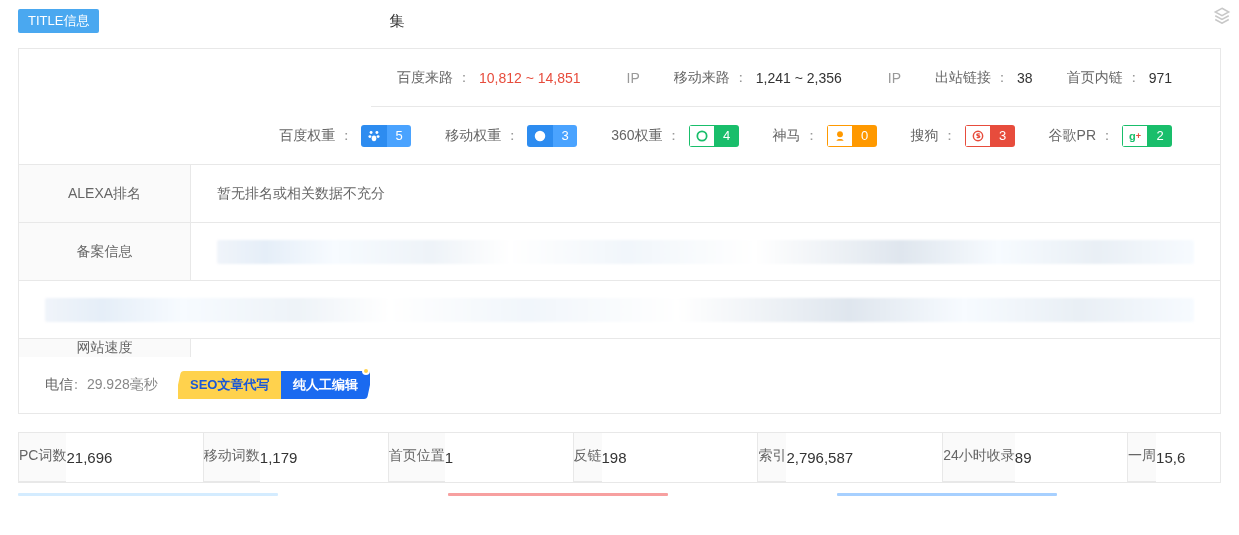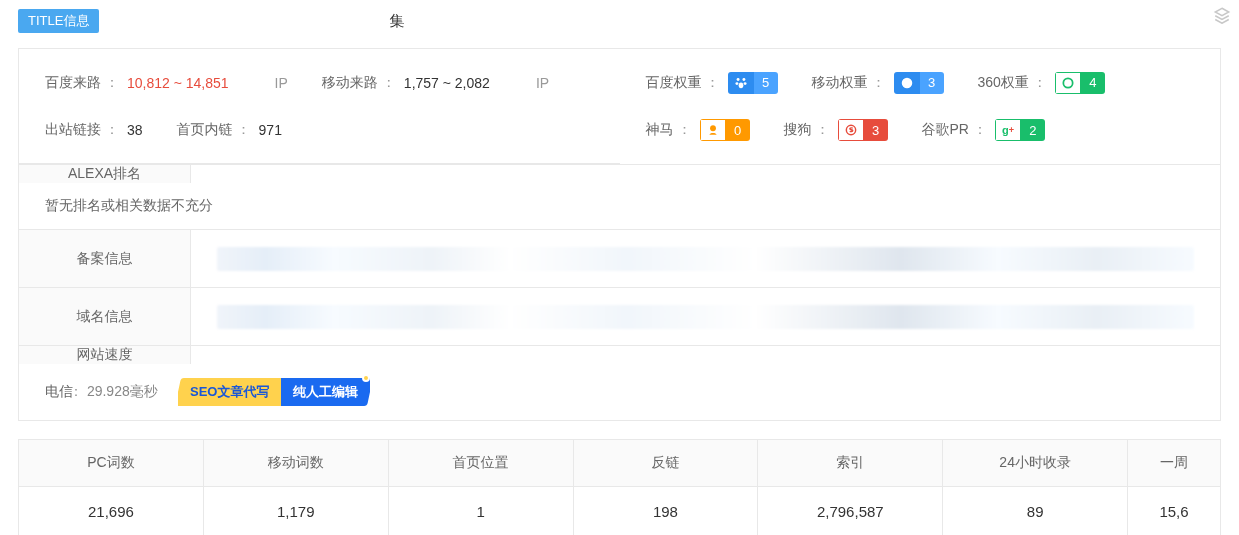--- a/index.html
+++ b/index.html
@@ -138,21 +138,21 @@
 
 .stats-table {
   margin: 18px 18px 0 18px;
   border: 1px solid #e8e8e8;
   display: flex;
 }
 .stats-col {
   flex: 1;
   border-right: 1px solid #e8e8e8;
   display: flex;
-  flex-direction: column;
+  flex-direction: row;
 }
 .stats-col:last-child { border-right: none; }
 .stats-head {
   background: #fafafa;
   text-align: center;
   padding: 14px 0;
   color: #666;
   border-bottom: 1px solid #e8e8e8;
 }
 .stats-val {
@@ -184,32 +184,32 @@
   <div class="corner-icon">
     <svg width="18" height="18" viewBox="0 0 24 24" fill="none" stroke="#c8c8c8" stroke-width="2">
         <path d="M12 3l9 5-9 5-9-5 9-5zM3 13l9 5 9-5M3 18l9 5 9-5"></path>
       </svg>
   </div>
 </div>
 
 <div class="main-table">
 
   <div class="row" style="min-height:116px;">
-    <div style="flex:1;display:flex;flex-direction:row;">
+    <div style="flex:1;display:flex;flex-direction:column;align-items:flex-end;">
       <div class="content-cell inner-split">
         <span class="metric">
           <span class="metric-label">百度来路</span>
             <span class="metric-colon">：</span>
           <span class="metric-val red">10,812 ~ 14,851</span>
             <span class="ip-suffix">IP</span>
         </span>
         <span class="metric">
           <span class="metric-label">移动来路</span>
             <span class="metric-colon">：</span>
-          <span class="metric-val">1,757 ~ 2,082</span>
+          <span class="metric-val">1,241 ~ 2,356</span>
             <span class="ip-suffix">IP</span>
         </span>
         <span class="metric">
           <span class="metric-label">出站链接</span>
             <span class="metric-colon">：</span>
           <span class="metric-val">38</span>
         </span>
         <span class="metric">
           <span class="metric-label">首页内链</span>
             <span class="metric-colon">：</span>
@@ -288,36 +288,35 @@
             <span class="metric-colon">：</span>
           <span class="wbadge">
               <span class="wi gg-i" style="color:#19be6b;font-weight:bold;font-size:11px;">g<sup style="color:#e74c3c;">+</sup></span>
               <span class="wn gg-n">2</span>
             </span>
         </span>
       </div>
     </div>
   </div>
 
-  <div class="row" style="min-height:58px;flex-direction:column;">
+  <div class="row" style="min-height:58px;">
     <div class="label-cell">ALEXA排名</div>
     <div class="content-cell">
         <span style="color:#666;">暂无排名或相关数据不充分</span>
       </div>
   </div>
 
   <div class="row" style="min-height:58px;">
     <div class="label-cell">备案信息</div>
     <div class="content-cell">
         <div class="blur-bar"></div>
       </div>
   </div>
 
   <div class="row" style="min-height:58px;">
-    <div class="label-cell">域名信息</div>
     <div class="content-cell">
         <div class="blur-bar"></div>
       </div>
   </div>
 
   <div class="row speed-row" style="min-height:58px;flex-direction:column;">
     <div class="label-cell">网站速度</div>
     <div class="content-cell">
       <span>
         <span class="metric-label">电信</span><span class="metric-colon">：</span>

